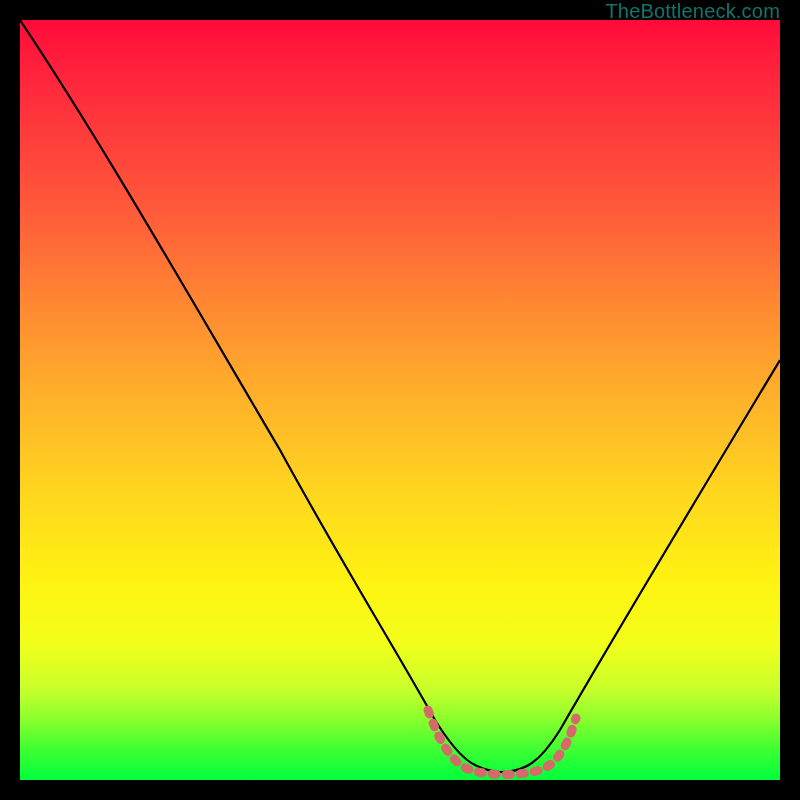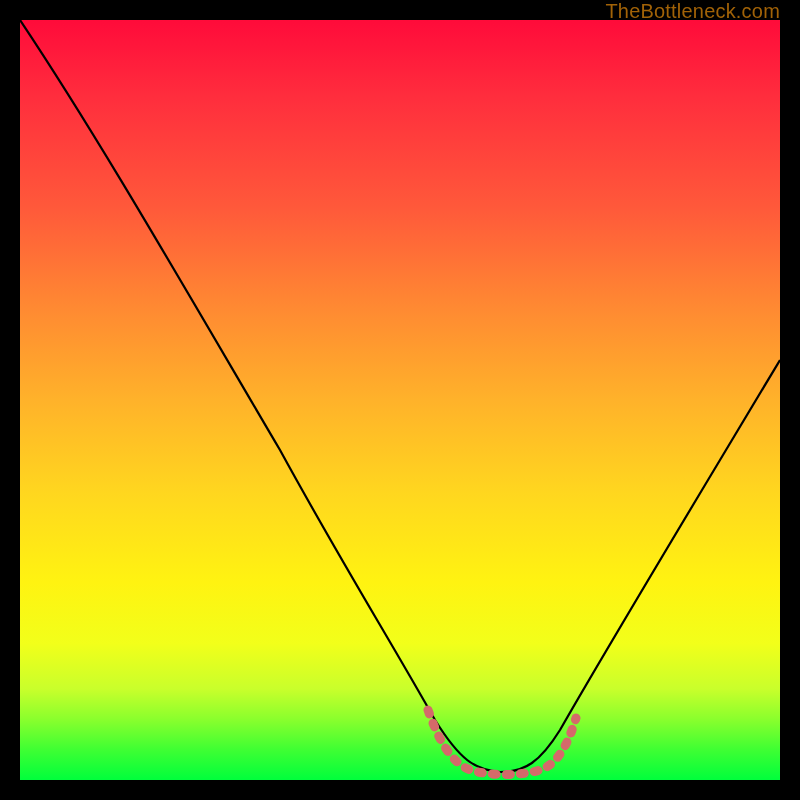--- a/index.html
+++ b/index.html
@@ -45,21 +45,21 @@
     left: 20px;
     top: 20px;
     width: 760px;
     height: 760px;
     pointer-events: none;
   }
   .watermark {
     position: absolute;
     top: 0px;
     right: 20px;
-    color: #a16207;
+    color: #0f766e;
     font-size: 20px;
     font-weight: 500;
     letter-spacing: 0.2px;
   }
 </style>
 </head>
 <body>
 
 <div class="frame">
   <div class="plot-area"></div>

